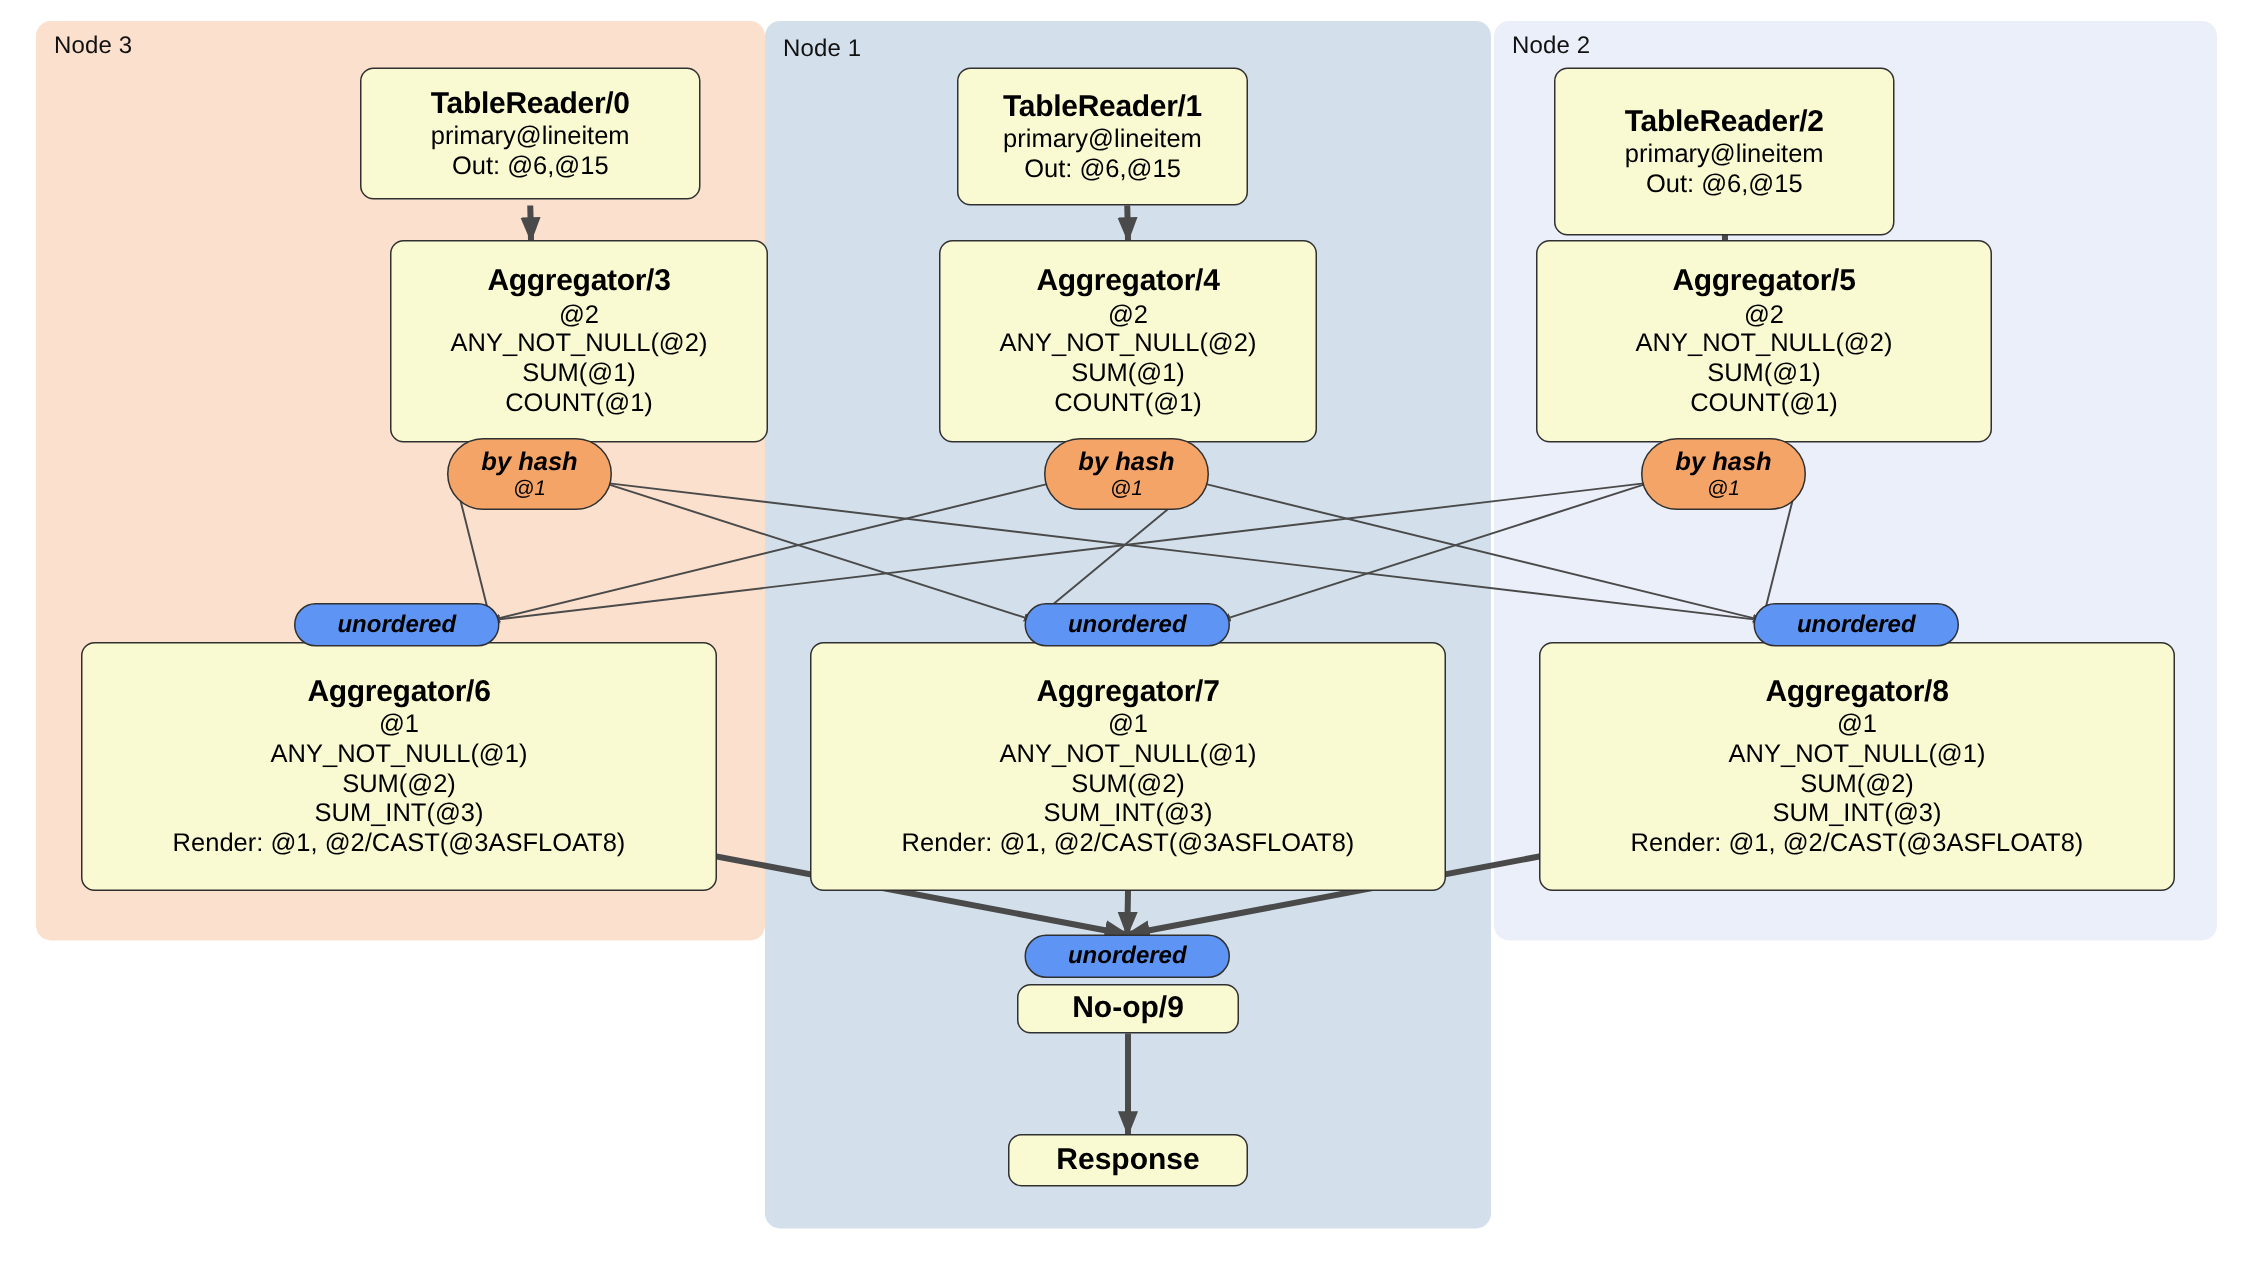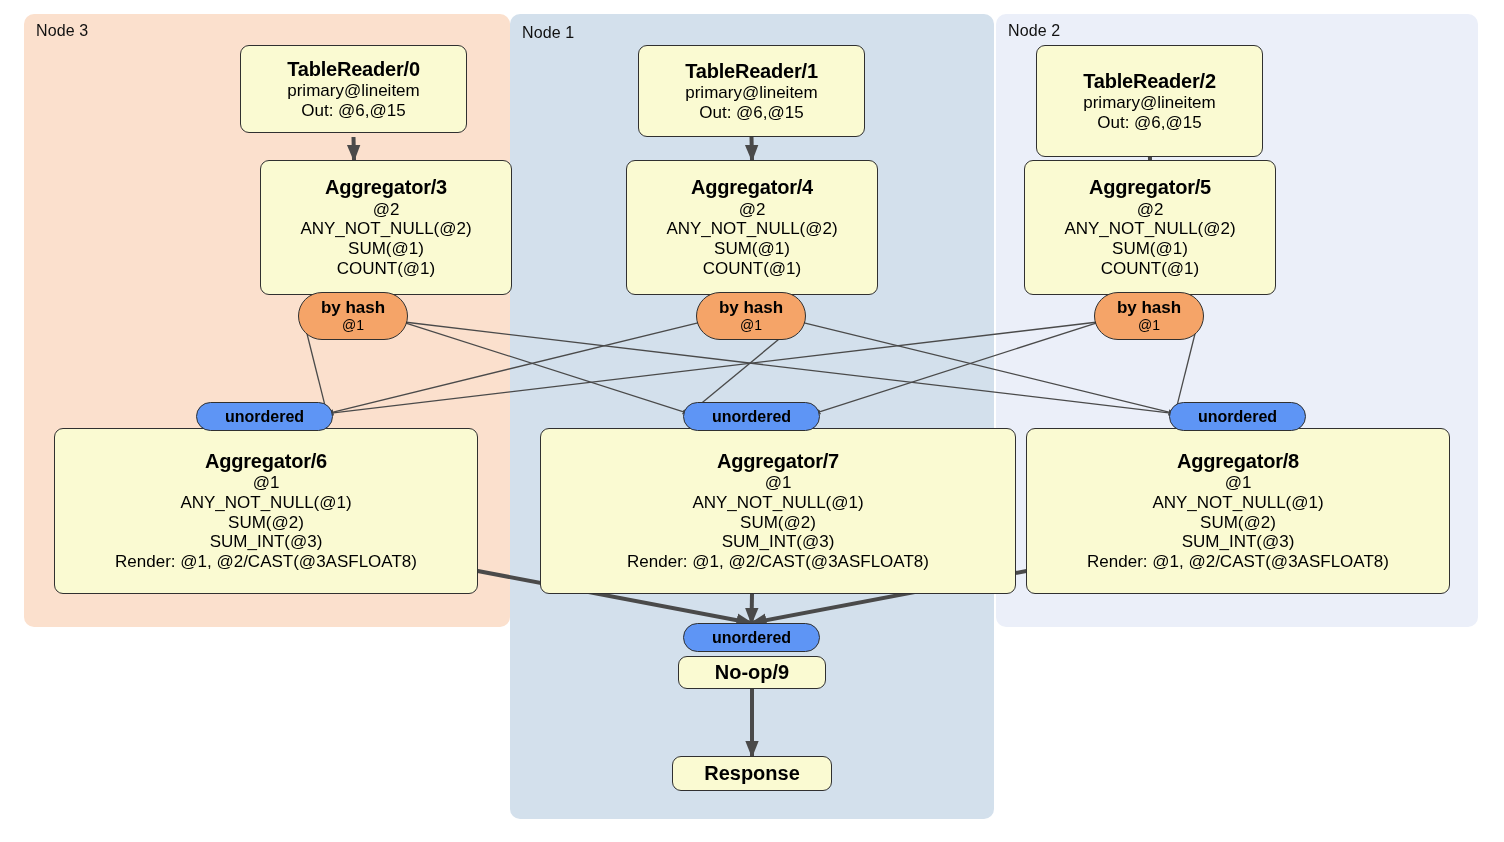--- a/index.html
+++ b/index.html
@@ -14,21 +14,21 @@
 
   .node{position:absolute;box-sizing:border-box;border-radius:9px;
         background:#fafad2;border:1.6px solid #303030;
         display:flex;flex-direction:column;align-items:center;justify-content:center;
         text-align:center;color:#000;line-height:1.16;}
   .node .ttl{font-weight:bold;font-size:20px;letter-spacing:-.2px;}
   .node .ln{font-size:17px;}
 
   .pill{position:absolute;box-sizing:border-box;border-radius:999px;
         display:flex;flex-direction:column;align-items:center;justify-content:center;
-        text-align:center;border:1.4px solid #303030;color:#000;line-height:1.1;}
+        text-align:center;border:1.4px solid #303030;color:#000;line-height:1.1;font-style:italic;}
   .pill.hash{background:#f5a468;}
   .pill.ord{background:#5e95f5;}
   .pill .p1{font-weight:bold;font-size:17px;}
   .pill .p2{font-size:14px;}
   .pill.ord .p1{font-size:16px;}
 
   .smallbox{position:absolute;box-sizing:border-box;border-radius:9px;
         background:#fafad2;border:1.6px solid #303030;
         display:flex;align-items:center;justify-content:center;
         font-weight:bold;font-size:20px;color:#000;}
@@ -70,21 +70,21 @@
       <line x1="752" y1="594" x2="751.5" y2="623" stroke="#4a4a4a" stroke-width="4" marker-end="url(#arrThick)"></line>
       <line x1="1042" y1="568" x2="751.5" y2="623" stroke="#4a4a4a" stroke-width="4" marker-end="url(#arrThick)"></line>
       <line x1="752" y1="689" x2="752" y2="756" stroke="#4a4a4a" stroke-width="4" marker-end="url(#arrThick)"></line>
     </svg>
   <div id="nodes">
       <div class="node" style="left: 240px; top: 45px; width: 227px; height: 88px;">
         <div class="ttl">TableReader/0</div>
         <div class="ln">primary@lineitem</div>
         <div class="ln">Out: @6,@15</div>
       </div>
-      <div class="node" style="left: 638px; top: 45px; width: 227px; height: 92px;">
+      <div class="node" style="left: 638px; top: 45px; width: 194px; height: 92px;">
         <div class="ttl">TableReader/1</div>
         <div class="ln">primary@lineitem</div>
         <div class="ln">Out: @6,@15</div>
       </div>
       <div class="node" style="left: 1036px; top: 45px; width: 227px; height: 112px;">
         <div class="ttl">TableReader/2</div>
         <div class="ln">primary@lineitem</div>
         <div class="ln">Out: @6,@15</div>
       </div>
       <div class="node" style="left: 228px; top: 160px; width: 252px; height: 135px; margin-left: 32px;">
@@ -94,36 +94,36 @@
         <div class="ln">SUM(@1)</div>
         <div class="ln">COUNT(@1)</div>
       </div>
       <div class="node" style="left: 626px; top: 160px; width: 252px; height: 135px;">
         <div class="ttl">Aggregator/4</div>
         <div class="ln">@2</div>
         <div class="ln">ANY_NOT_NULL(@2)</div>
         <div class="ln">SUM(@1)</div>
         <div class="ln">COUNT(@1)</div>
       </div>
-      <div class="node" style="left: 1024px; top: 160px; width: 252px; height: 135px;">
+      <div class="node" style="left: 1024px; top: 160px; width: 304px; height: 135px;">
         <div class="ttl">Aggregator/5</div>
         <div class="ln">@2</div>
         <div class="ln">ANY_NOT_NULL(@2)</div>
         <div class="ln">SUM(@1)</div>
         <div class="ln">COUNT(@1)</div>
       </div>
       <div class="node" style="left: 54px; top: 428px; width: 424px; height: 166px;">
         <div class="ttl">Aggregator/6</div>
         <div class="ln">@1</div>
         <div class="ln">ANY_NOT_NULL(@1)</div>
         <div class="ln">SUM(@2)</div>
         <div class="ln">SUM_INT(@3)</div>
         <div class="ln">Render: @1, @2/CAST(@3ASFLOAT8)</div>
       </div>
-      <div class="node" style="left: 540px; top: 428px; width: 476px; height: 166px;">
+      <div class="node" style="left: 540px; top: 428px; width: 424px; height: 166px;">
         <div class="ttl">Aggregator/7</div>
         <div class="ln">@1</div>
         <div class="ln">ANY_NOT_NULL(@1)</div>
         <div class="ln">SUM(@2)</div>
         <div class="ln">SUM_INT(@3)</div>
         <div class="ln">Render: @1, @2/CAST(@3ASFLOAT8)</div>
       </div>
       <div class="node" style="left: 1026px; top: 428px; width: 424px; height: 166px;">
         <div class="ttl">Aggregator/8</div>
         <div class="ln">@1</div>

